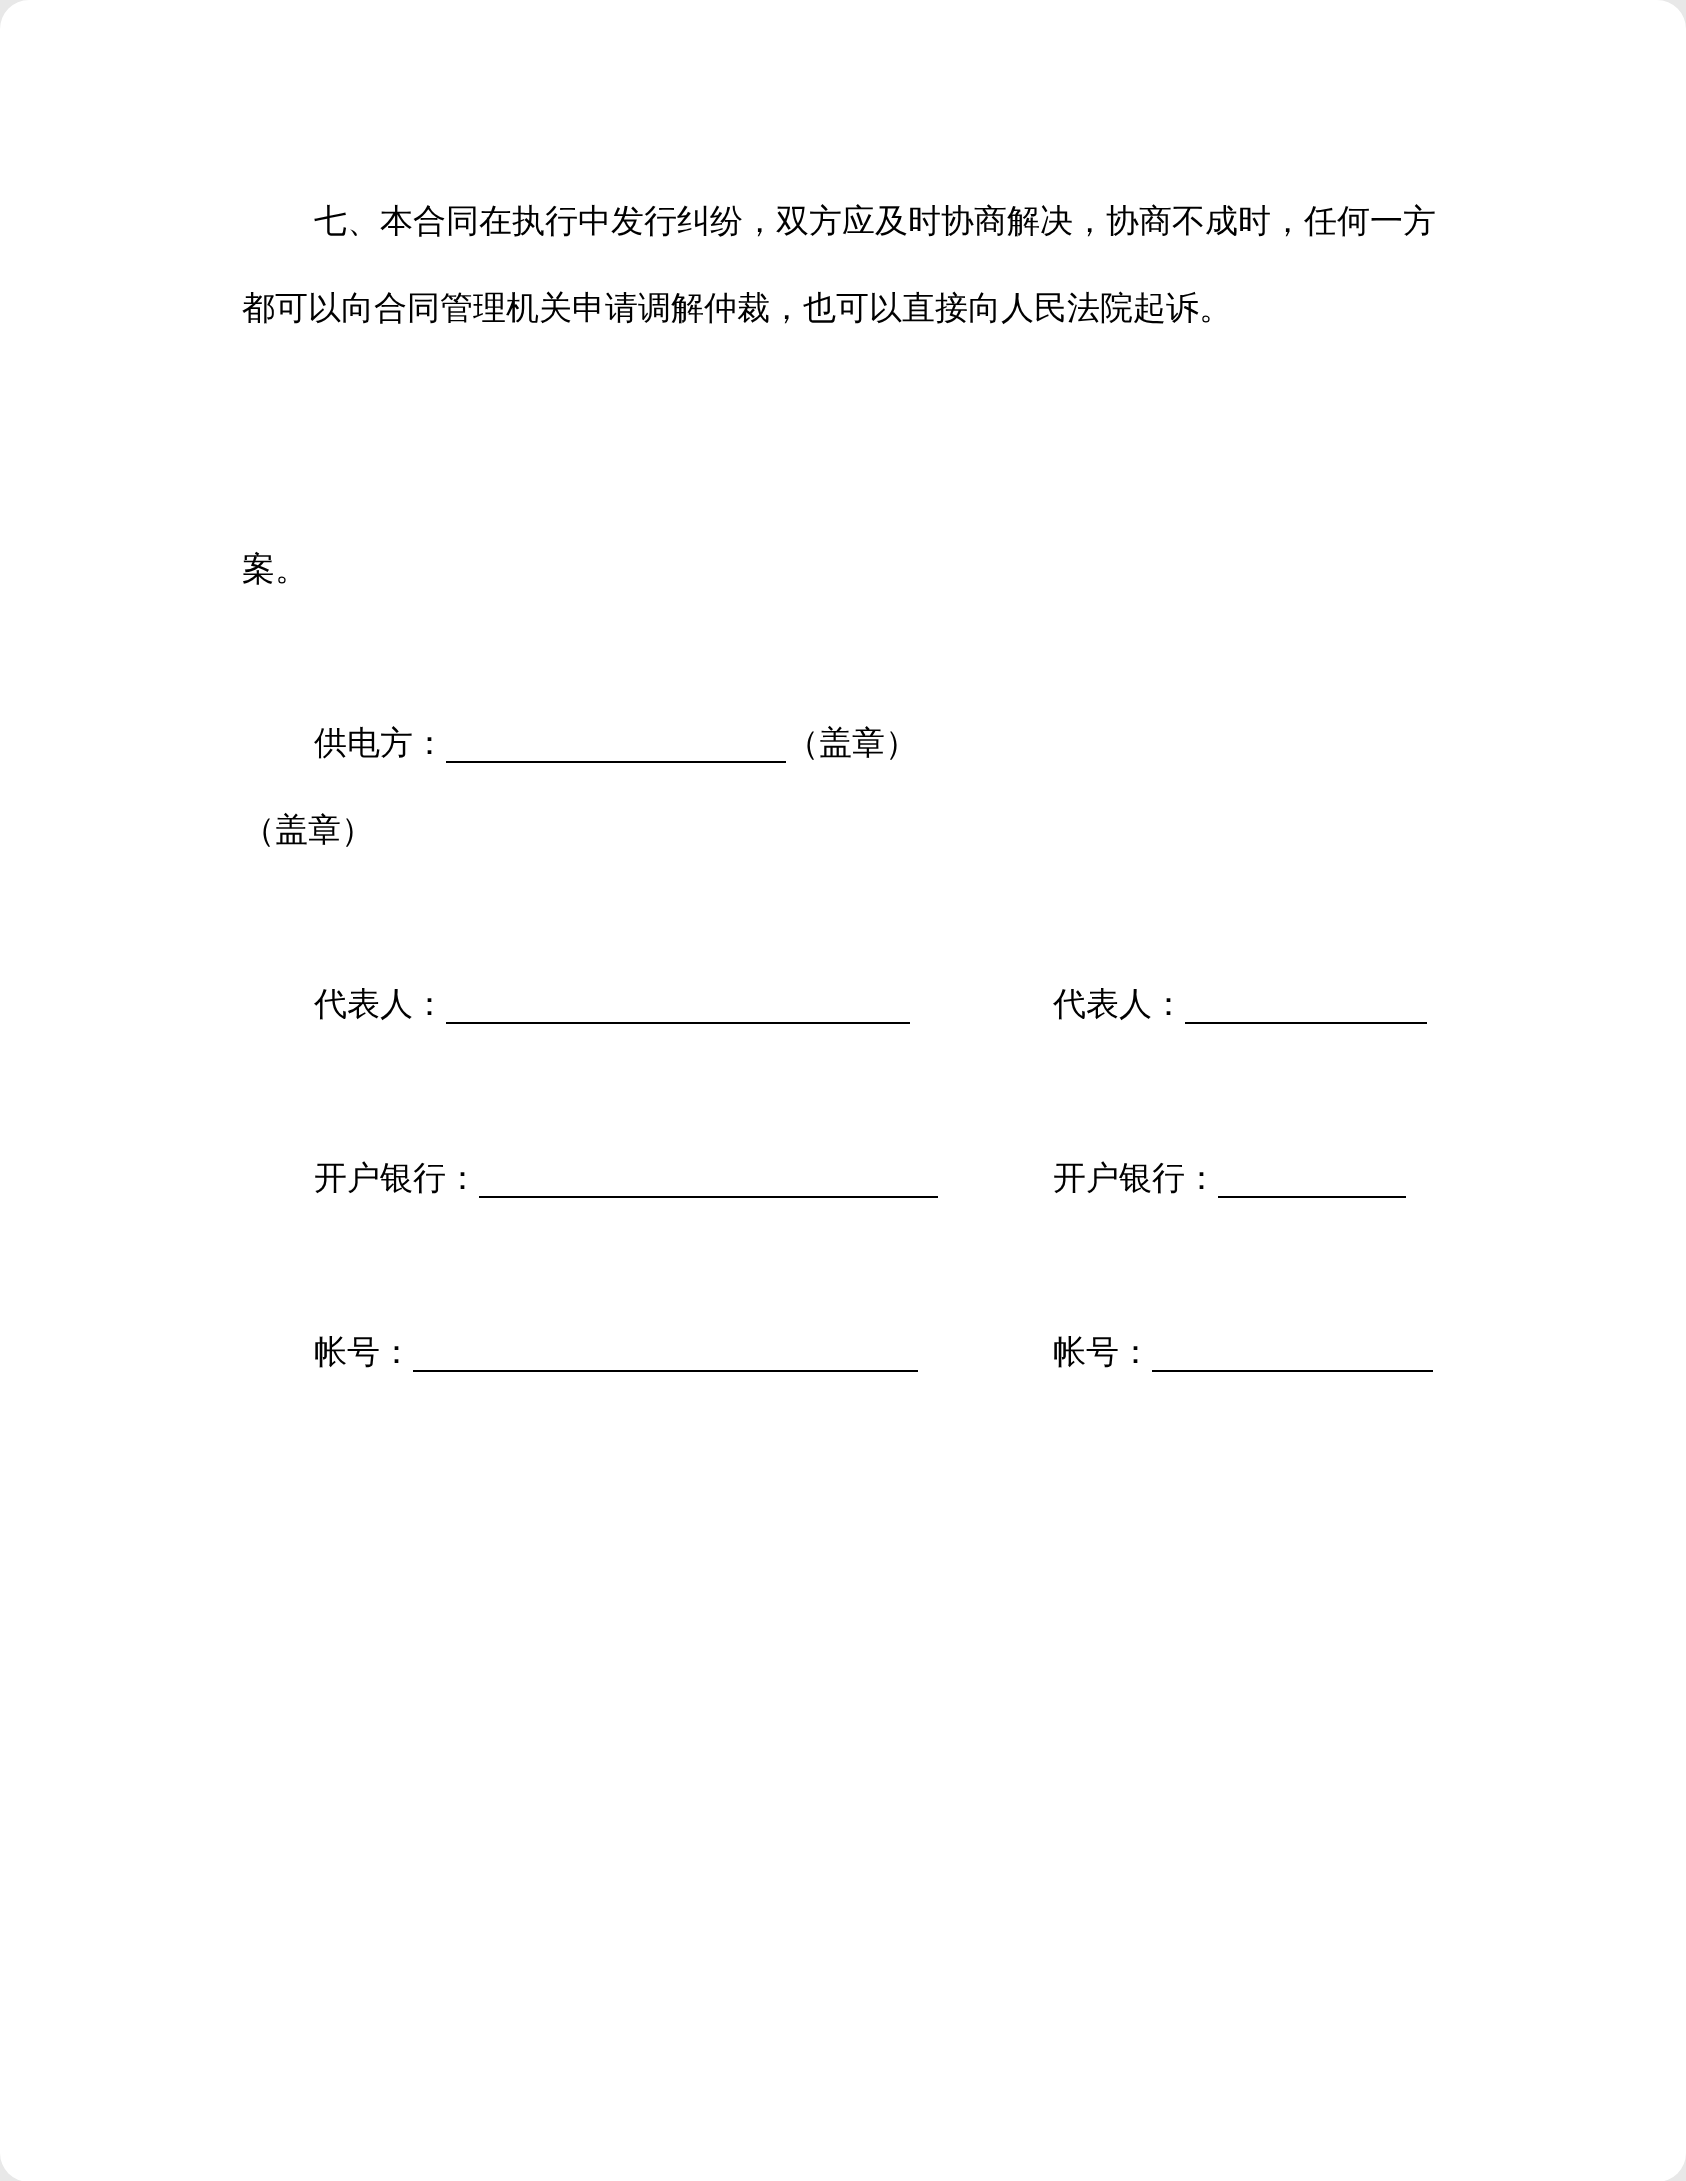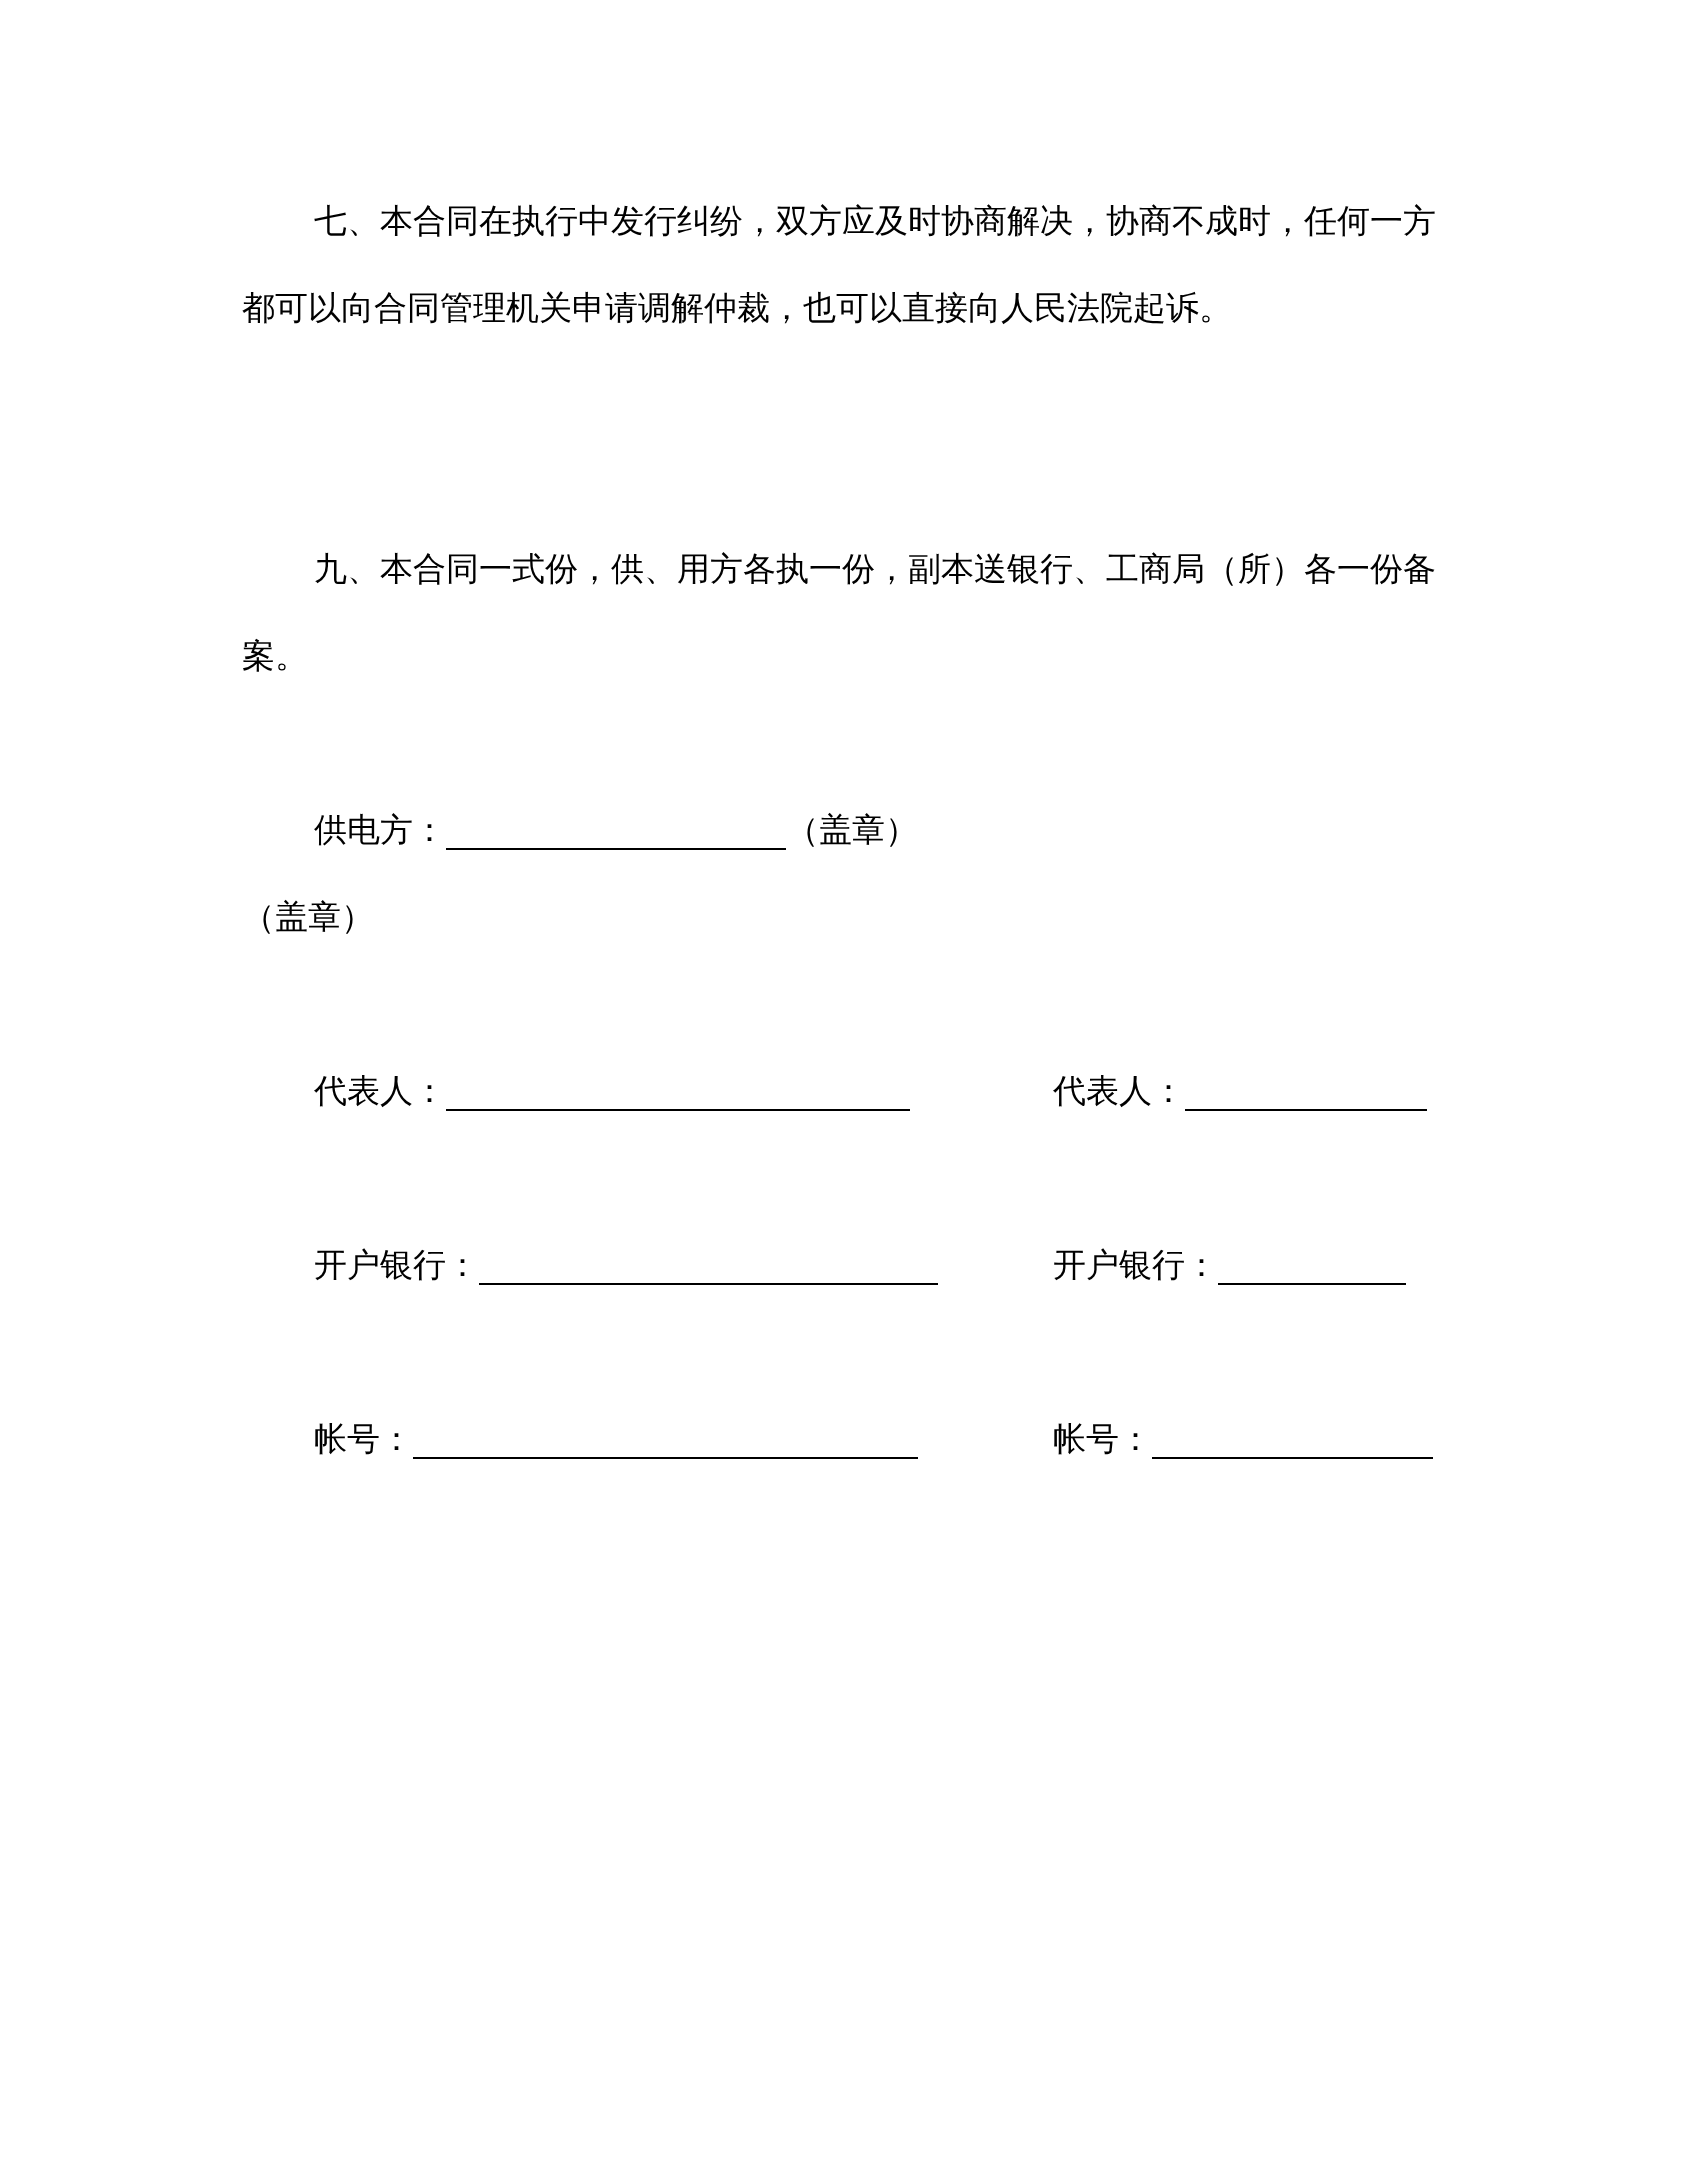--- a/index.html
+++ b/index.html
@@ -6,20 +6,21 @@
   body { background: #e8e8e8; }
   .page {
     position: relative;
     width: 1686px;
     height: 2182px;
     background: #ffffff;
     font-family: "Liberation Serif", "DejaVu Serif", serif;
     font-size: 33px;
     color: #000000;
     overflow: hidden;
+    border-radius: 29px;
   }
   .content {
     position: absolute;
     left: 242px;
     top: 178px;
     width: 1201px;
   }
   .row {
     position: relative;
     height: 87px;
@@ -64,23 +65,20 @@
     </div>
     <div class="row">
       <span>都可以向合同管理机关申请调解仲裁，也可以直接向人民法院起诉。</span>
     </div>
 
     <div class="row"></div>
 
 
     <div class="row"></div>
 
-    <div class="row indent">
-      <span>九、本合同一式份，供、用方各执一份，副本送银行、工商局（所）各一份备</span>
-    </div>
     <div class="row">
       <span>案。</span>
     </div>
 
     <div class="row"></div>
 
     <div class="row indent">
       <span>供电方：</span><span class="blank u370"></span><span>（盖章）</span>
     </div>
     <div class="row">

